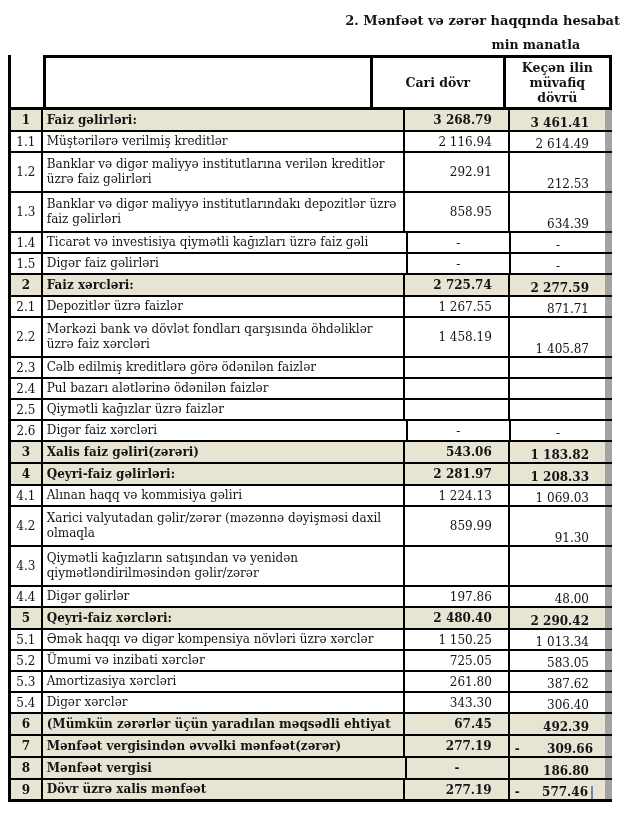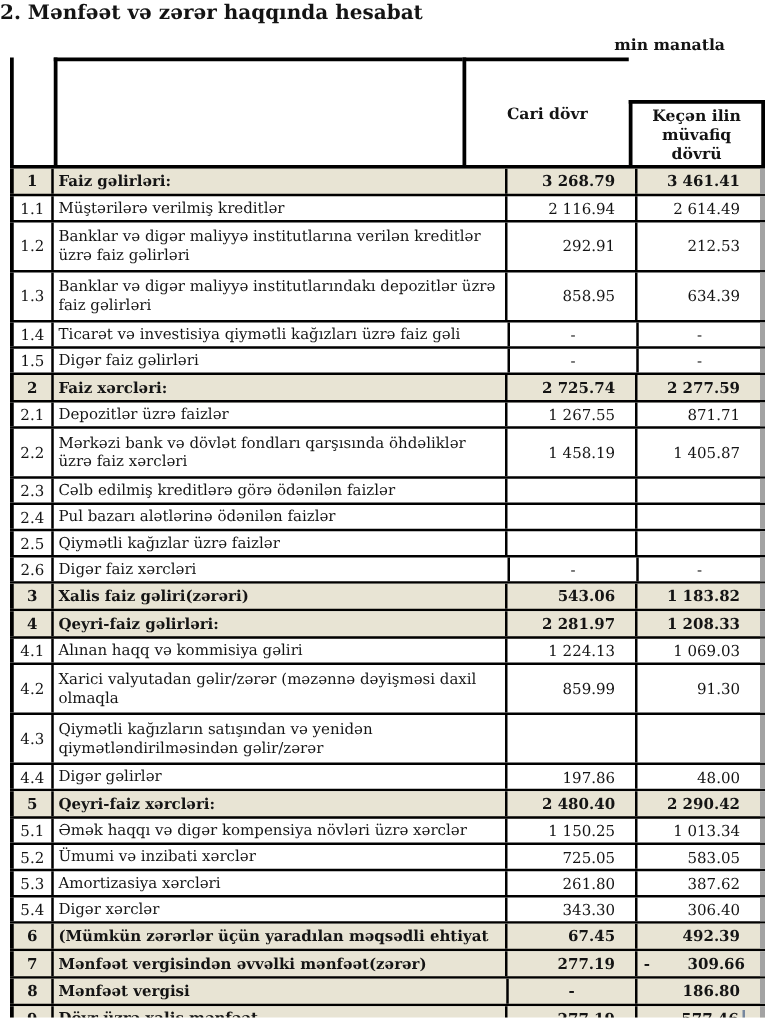--- a/index.html
+++ b/index.html
@@ -5,57 +5,58 @@
   * { box-sizing: border-box; margin: 0; padding: 0; }
   html, body { width: 620px; height: 814px; }
   body {
     background: #ffffff;
     font-family: "DejaVu Serif", "Liberation Serif", serif;
     color: #141414;
     position: relative;
     overflow: hidden;
   }
   .page-title {
-    text-align: left;
+    text-align: right;
     font-weight: 700;
-    font-size: 16px;
+    font-size: 13px;
+    padding-top: 13px;
   }
   .unit-label {
     width: 604px;
     margin: 9px 0 3px 8px;
     text-align: right;
     padding-right: 32px;
     font-weight: 700;
     font-size: 12.5px;
   }
   .tbl { margin-left: 8px; width: 604px; }
   .cell { display: flex; align-items: center; }
 
   
   .hrow { display: flex; border-bottom: 3px solid #000; min-height: 39px; }
   .h-num  { width: 36px;  border-left: 3px solid #000; }
   .h-desc { width: 339px; border-left: 3px solid #000; border-top: 3px solid #000; }
   .h-val  { width: 137px; border-left: 3px solid #000; border-top: 3px solid #000;
             justify-content: center; text-align: center;
             font-weight: 700; font-size: 12.5px; line-height: 15px; padding: 2px; }
-  .h-val.last { width: 113px; border-right: 3px solid #000; margin-top: 34px; }
+  .h-val.last { width: 113px; border-right: 3px solid #000; }
 
   
   .row { display: flex; border-bottom: 2px solid #000; min-height: 21px; }
   .row.em { background: var(--section-bg, #e8e4d4); font-weight: 700; min-height: 22px; }
   .row.tall { min-height: 40px; }
   .row:last-child { border-bottom: 3px solid #000; }
   .c-num  { width: 36px; border-left: 3px solid #000; justify-content: center;
             font-size: 12px; }
   .c-desc { width: 402px; border-left: 2px solid #000; padding: 2px 4px;
             font-size: 12px; line-height: 15px; }
   .c-desc.clip { white-space: nowrap; overflow: hidden; }
   .c-val  { width: 114px; border-left: 2px solid #000; justify-content: flex-end;
             padding-right: 16px; font-size: 12px; }
-  .c-val.last { width: 113px; border-right: 4px solid #a3a3a3; }
+  .c-val.last { width: 113px; border-right: 7px solid #a3a3a3; align-items: flex-end; }
   .c-val.dash { justify-content: center; padding-right: 0; }
   .c-val.neg  { padding-left: 5px; padding-right: 12px; }
   .minus { margin-right: auto; }
   .caret {
     width: 2px; height: 13px; margin-left: 3px;
     background: var(--caret-color, #76879e);
     display: inline-block; flex: 0 0 auto;
   }
 </style>
 </head>

